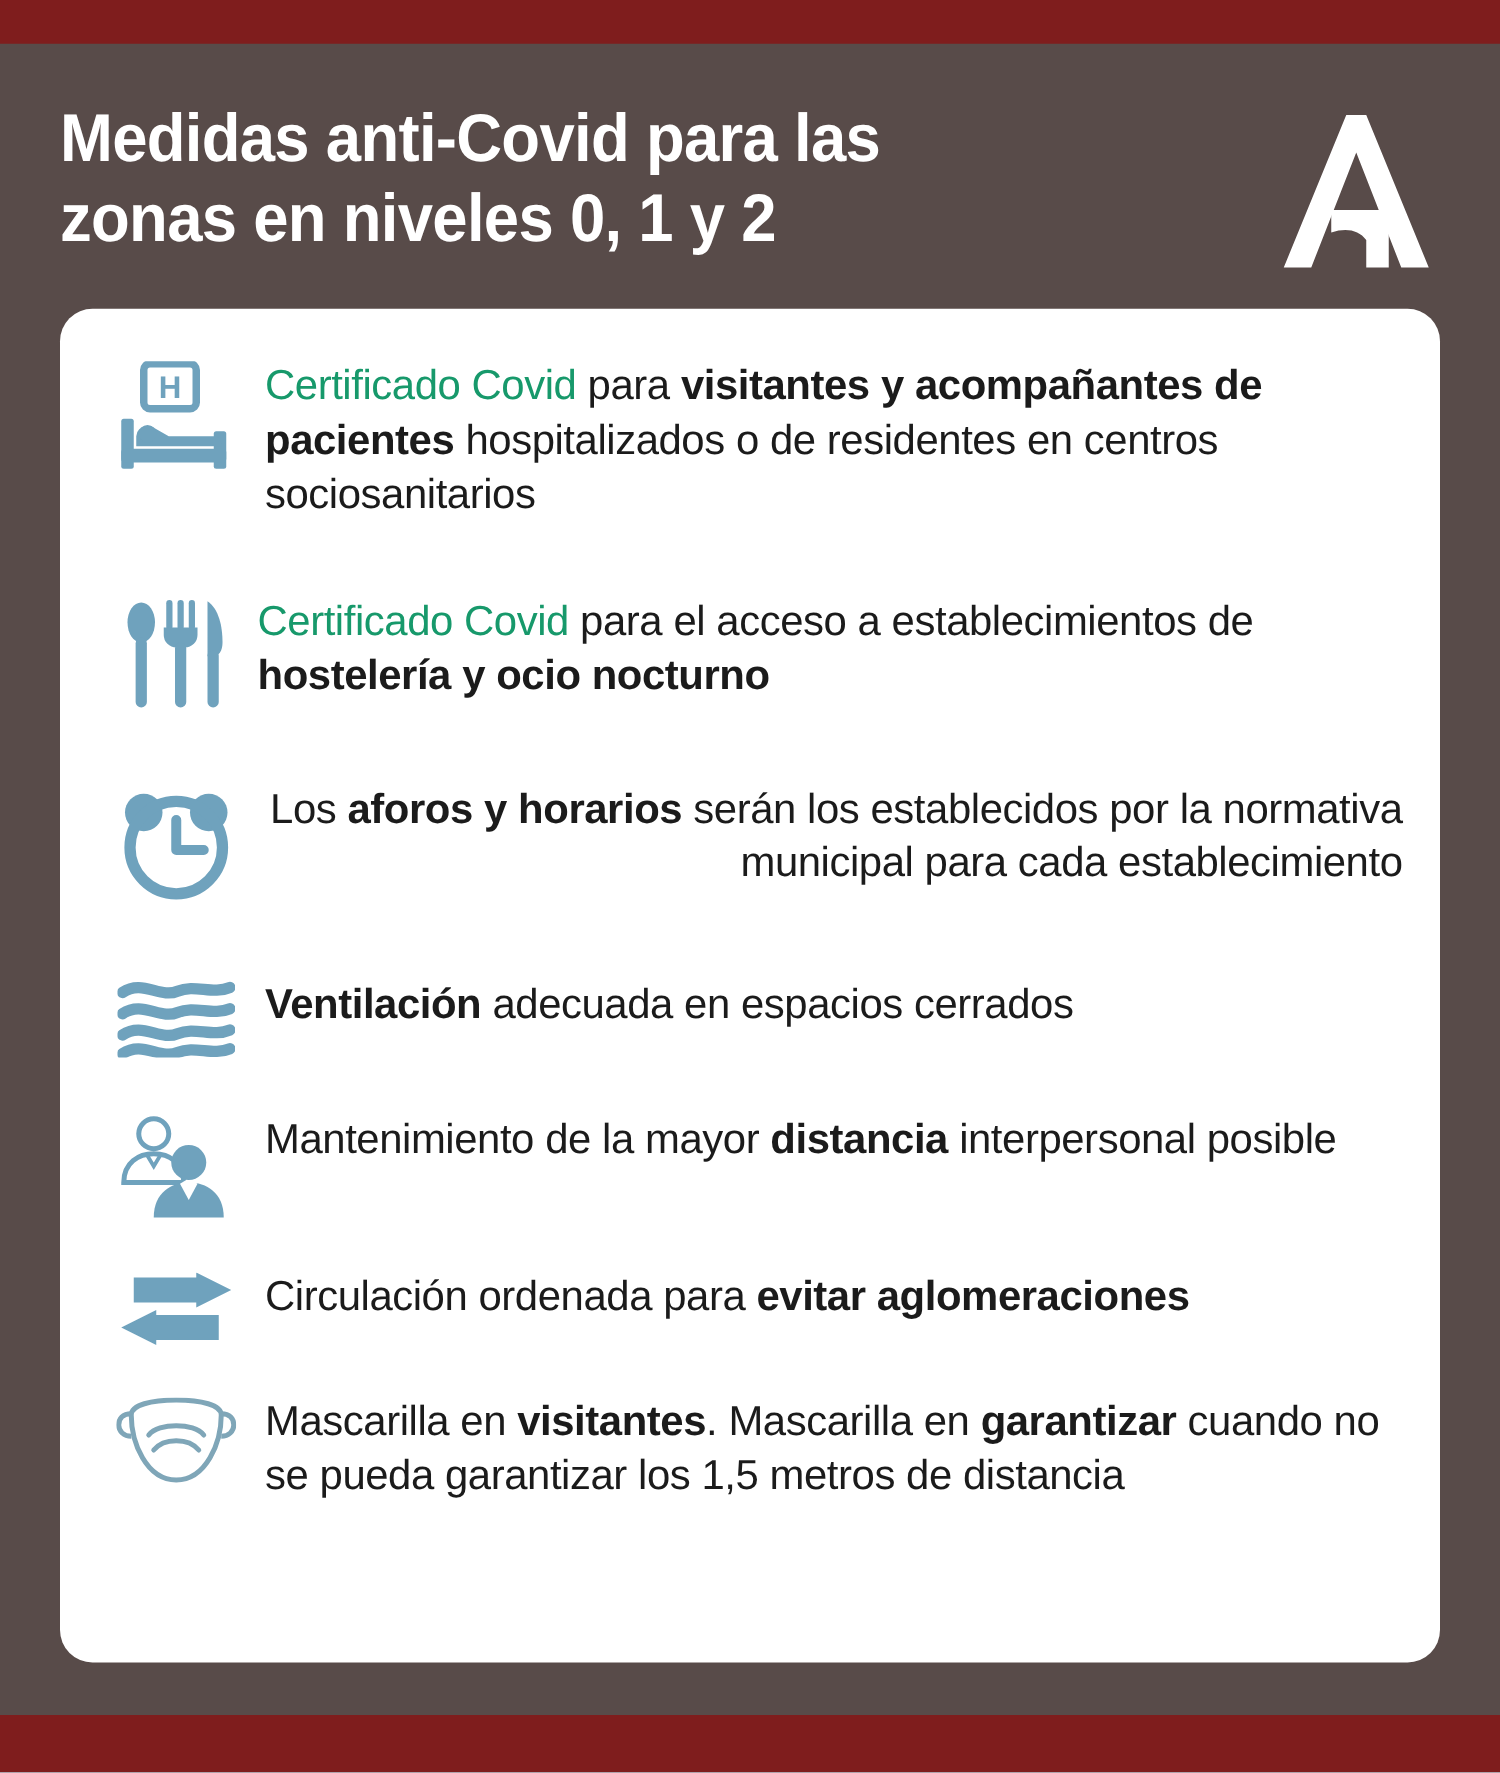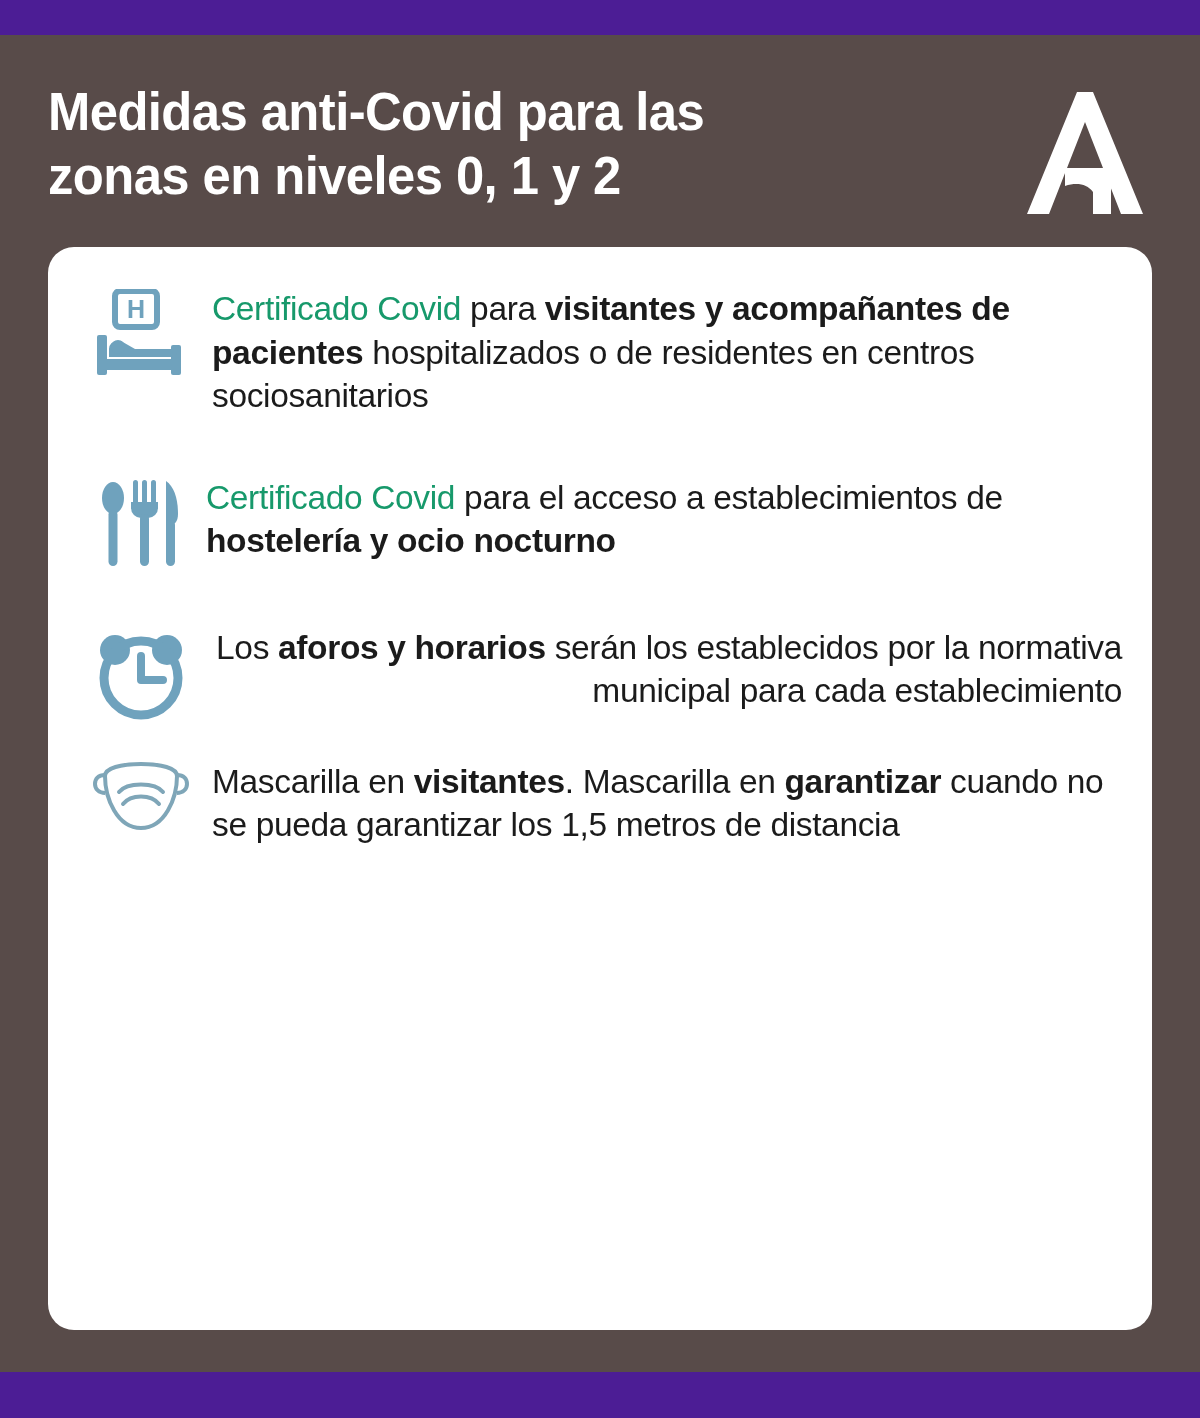--- a/index.html
+++ b/index.html
@@ -13,21 +13,21 @@
   body {
     font-family: "Liberation Sans", sans-serif;
     background: #82a3bc;
     overflow: hidden;
   }
 
   .poster {
     position: relative;
     width: 1200px;
     height: 1418px;
-    background: #4c1d95;
+    background: #7f1d1d;
   }
 
   
   .brown-panel {
     position: absolute;
     left: 0;
     top: 35px;
     width: 1200px;
     height: 1337px;
     background: #584b49;
@@ -193,22 +193,67 @@
           <circle cx="74" cy="22" r="15" class="teal"></circle>
           <circle cx="48" cy="50" r="37" class="teal-stroke" stroke-width="9"></circle>
           <path d="M48 28 V52 H70" class="teal-stroke" stroke-width="8" stroke-linecap="round" stroke-linejoin="round"></path>
         </svg>
       </div>
       <div class="measure-text">
         <span>Los </span><b>aforos y horarios</b><span> serán los establecidos por la normativa municipal para cada establecimiento</span>
       </div>
     </div>
 
-
-
+    <div class="measure m4">
+      <div class="icon-cell">
+        <svg width="94" height="62" viewBox="0 0 94 62" xmlns="http://www.w3.org/2000/svg">
+          <path d="M4 10 C20 -1 34 15 48 9 C62 3 76 12 90 6" class="teal-stroke" stroke-width="9" stroke-linecap="round"></path>
+          <path d="M4 27 C20 16 34 32 48 26 C62 20 76 29 90 23" class="teal-stroke" stroke-width="9" stroke-linecap="round"></path>
+          <path d="M4 44 C20 33 34 49 48 43 C62 37 76 46 90 40" class="teal-stroke" stroke-width="9" stroke-linecap="round"></path>
+          <path d="M4 59 C20 48 34 64 48 58 C62 52 76 61 90 55" class="teal-stroke" stroke-width="9" stroke-linecap="round"></path>
+        </svg>
+      </div>
+      <div class="measure-text">
+        <b>Ventilación</b><span> adecuada en espacios cerrados</span>
+      </div>
+    </div>
+
+    <div class="measure m5">
+      <div class="icon-cell">
+        <svg width="92" height="84" viewBox="0 0 92 84" xmlns="http://www.w3.org/2000/svg">
+
+          <g>
+            <circle cx="28" cy="15" r="12" class="teal-stroke" stroke-width="4"></circle>
+            <path d="M4 54 C4 38 16 31 28 31 C40 31 52 38 52 54 Z" class="teal-stroke" stroke-width="4"></path>
+            <path d="M22 31 L28 41 L34 31" class="teal-stroke" stroke-width="3"></path>
+          </g>
+
+          <g>
+            <circle cx="56" cy="38" r="14" class="teal"></circle>
+            <path d="M28 82 C28 62 42 54 56 54 C70 54 84 62 84 82 Z" class="teal"></path>
+            <path d="M49 55 L56 68 L63 55 L58 52 h-4 Z" fill="#ffffff"></path>
+          </g>
+        </svg>
+      </div>
+      <div class="measure-text">
+        <span>Mantenimiento de la mayor </span><b>distancia</b><span> interpersonal posible</span>
+      </div>
+    </div>
+
+    <div class="measure m6">
+      <div class="icon-cell">
+        <svg width="92" height="60" viewBox="0 0 92 60" xmlns="http://www.w3.org/2000/svg">
+          <path d="M12 4 H62 V0 L90 14 L62 28 V24 H12 Z" class="teal"></path>
+          <path d="M80 34 H30 V30 L2 44 L30 58 V54 H80 Z" class="teal"></path>
+        </svg>
+      </div>
+      <div class="measure-text">
+        <span>Circulación ordenada para </span><b>evitar aglomeraciones</b>
+      </div>
+    </div>
 
     <div class="measure m7">
       <div class="icon-cell">
         <svg width="96" height="74" viewBox="0 0 96 74" xmlns="http://www.w3.org/2000/svg">
           <path d="M12 14 C12 6 28 2 48 2 C68 2 84 6 84 14 C84 36 72 66 48 66 C24 66 12 36 12 14 Z" stroke="#7fa6b8" stroke-width="4" fill="none"></path>
           <path d="M12 13 C5 13 2 17 2 22 C2 27 6 31 12 31" stroke="#7fa6b8" stroke-width="4" fill="none"></path>
           <path d="M84 13 C91 13 94 17 94 22 C94 27 90 31 84 31" stroke="#7fa6b8" stroke-width="4" fill="none"></path>
           <path d="M26 30 C34 20 62 20 70 30" stroke="#7fa6b8" stroke-width="4" fill="none" stroke-linecap="round"></path>
           <path d="M30 42 C38 32 58 32 66 42" stroke="#7fa6b8" stroke-width="4" fill="none" stroke-linecap="round"></path>
         </svg>

